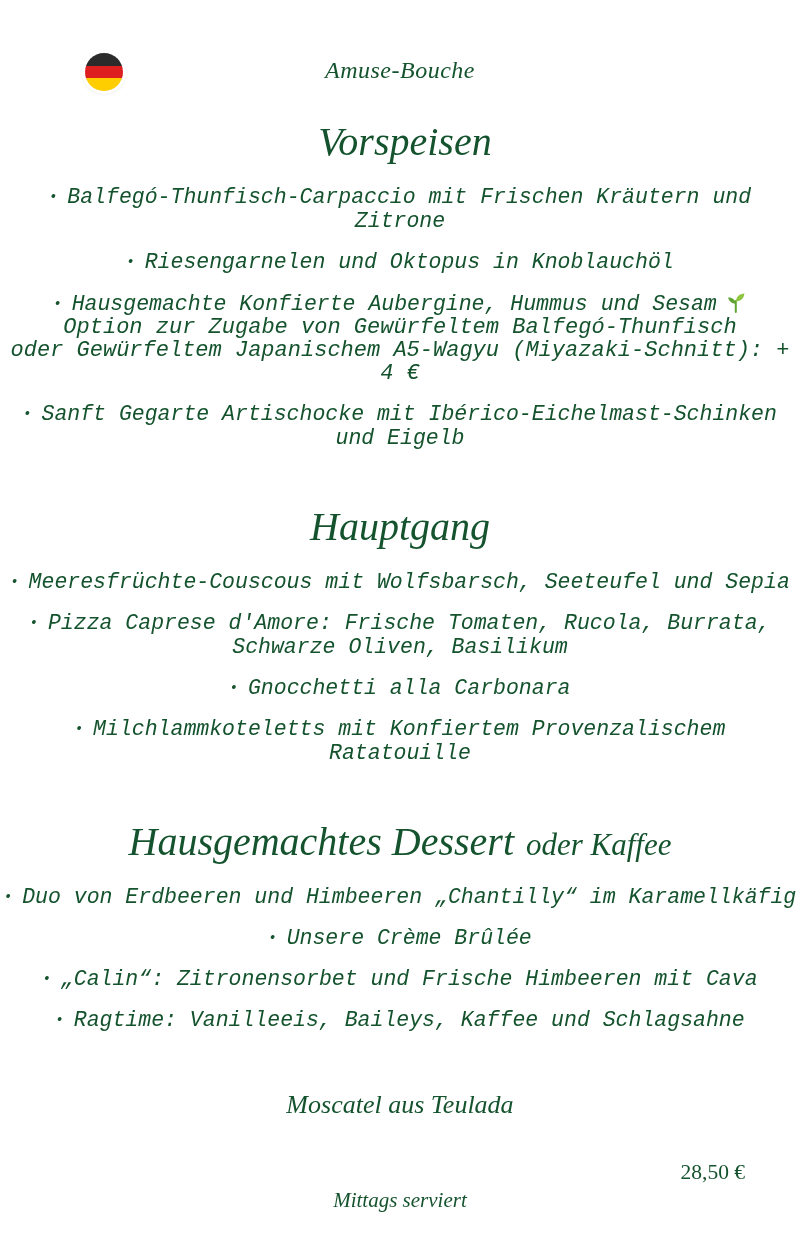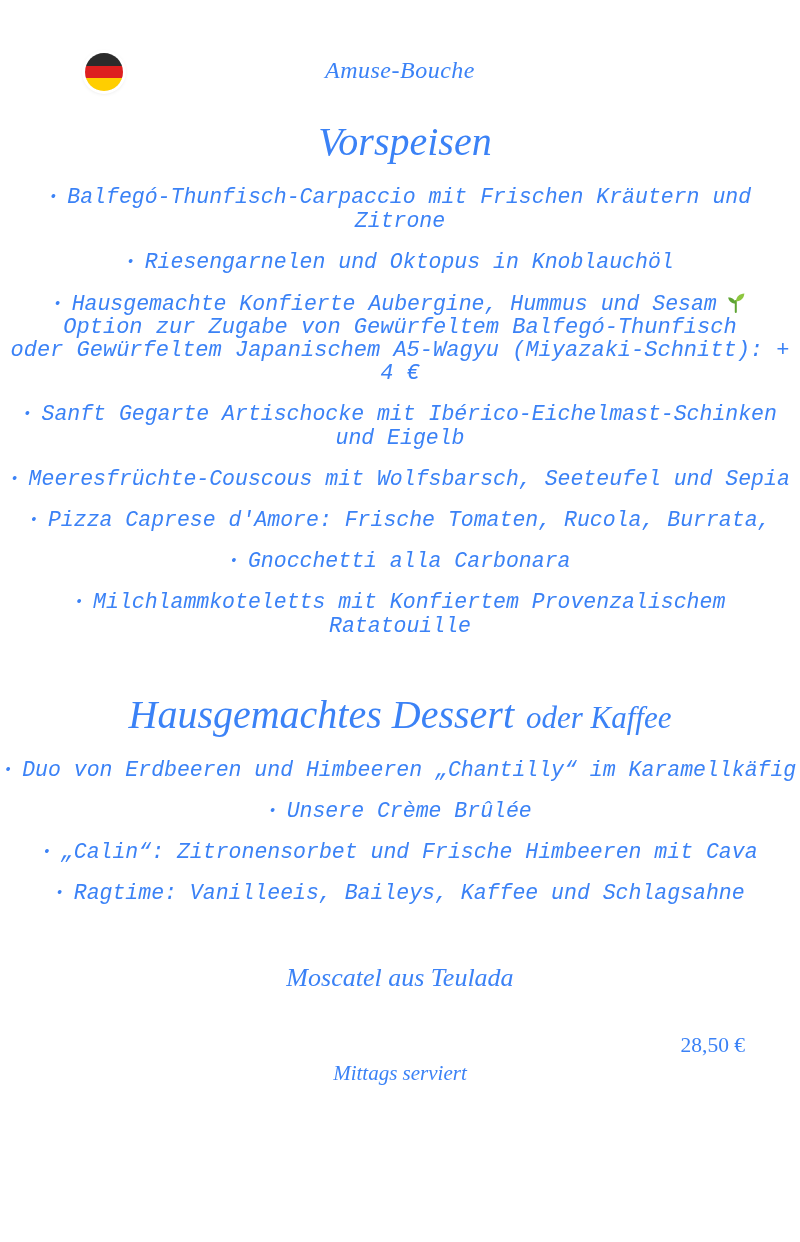--- a/index.html
+++ b/index.html
@@ -4,21 +4,21 @@
 <style>
   html, body { margin: 0; padding: 0; background: #ffffff; }
   .page {
     position: relative;
     width: 800px;
     height: 1242px;
     margin: 0 auto;
     background: #ffffff;
     font-family: "Liberation Serif", serif;
     font-style: italic;
-    color: #3b82f6;
+    color: #14532d;
     overflow: hidden;
   }
   
   .flag {
     position: absolute;
     left: 85px;
     top: 53px;
     width: 38px;
     height: 38px;
     border-radius: 50%;
@@ -96,26 +96,28 @@
               <div class="note-line">Option zur Zugabe von Gewürfeltem Balfegó-Thunfisch</div>
               <div class="note-line">oder Gewürfeltem Japanischem A5-Wagyu (Miyazaki-Schnitt): + 4 €</div>
             </div>
           </li>
           <li>
             <div class="item-line"><span class="bullet">•</span><span>Sanft Gegarte Artischocke mit Ibérico-Eichelmast-Schinken und Eigelb</span></div>
           </li>
         </ul>
       </section>
       <section>
+        <h2><span>Hauptgang</span></h2>
         <ul>
           <li>
             <div class="item-line"><span class="bullet">•</span><span>Meeresfrüchte-Couscous mit Wolfsbarsch, Seeteufel und Sepia</span></div>
           </li>
           <li>
             <div class="item-line"><span class="bullet">•</span><span>Pizza Caprese d'Amore: Frische Tomaten, Rucola, Burrata,</span></div>
+            <div class="item-line"><span>Schwarze Oliven, Basilikum</span></div>
           </li>
           <li>
             <div class="item-line"><span class="bullet">•</span><span>Gnocchetti alla Carbonara</span></div>
           </li>
           <li>
             <div class="item-line"><span class="bullet">•</span><span>Milchlammkoteletts mit Konfiertem Provenzalischem Ratatouille</span></div>
           </li>
         </ul>
       </section>
       <section>

